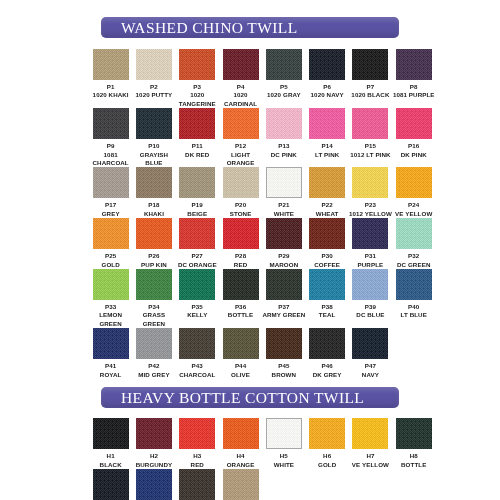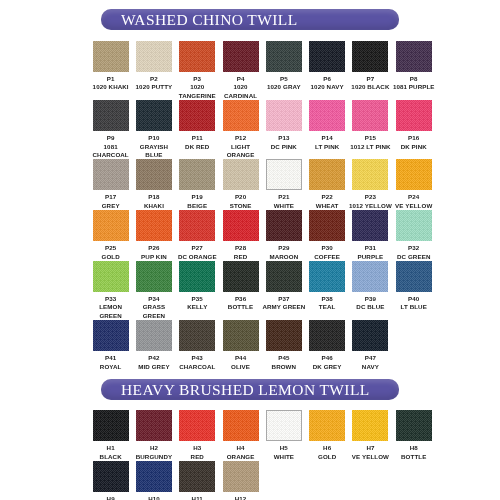--- a/index.html
+++ b/index.html
@@ -16,24 +16,24 @@
   }
   .page {
     position: relative;
     width: 500px;
     height: 500px;
     background: #ffffff;
   }
 
   
   .section-header {
-    margin: 0 auto;
+    margin: 8px auto;
     width: 298px;
     height: 21px;
-    border-radius: 10px;
+    border-radius: 5px;
     background: #5a53a3;
     display: flex;
     align-items: center;
     box-shadow: inset 0 -4px 6px rgba(0,0,0,0.13), inset 0 3px 5px rgba(255,255,255,0.16);
     text-align: center;
   }
   .section-header .title {
     font-family: "Liberation Serif", serif;
     font-size: 15.5px;
     letter-spacing: 0.4px;
@@ -431,21 +431,21 @@
         <div class="swatch" style="background-color: rgb(21, 32, 44);"></div>
         <div class="caption">
           <span class="code">P47</span>
           <span class="nm">NAVY</span>
         </div>
       </div>
     </div>
 
   <div id="heavy-header-wrap">
     <div class="section-header">
-      <span class="title">HEAVY BRUSHED LEMON TWILL</span>
+      <span class="title">HEAVY BOTTLE COTTON TWILL</span>
     </div>
   </div>
 
   <div class="grid" id="heavy-grid">
       <div class="cell">
         <div class="swatch" style="background-color: rgb(23, 24, 26);"></div>
         <div class="caption">
           <span class="code">H1</span>
           <span class="nm">BLACK</span>
         </div>

